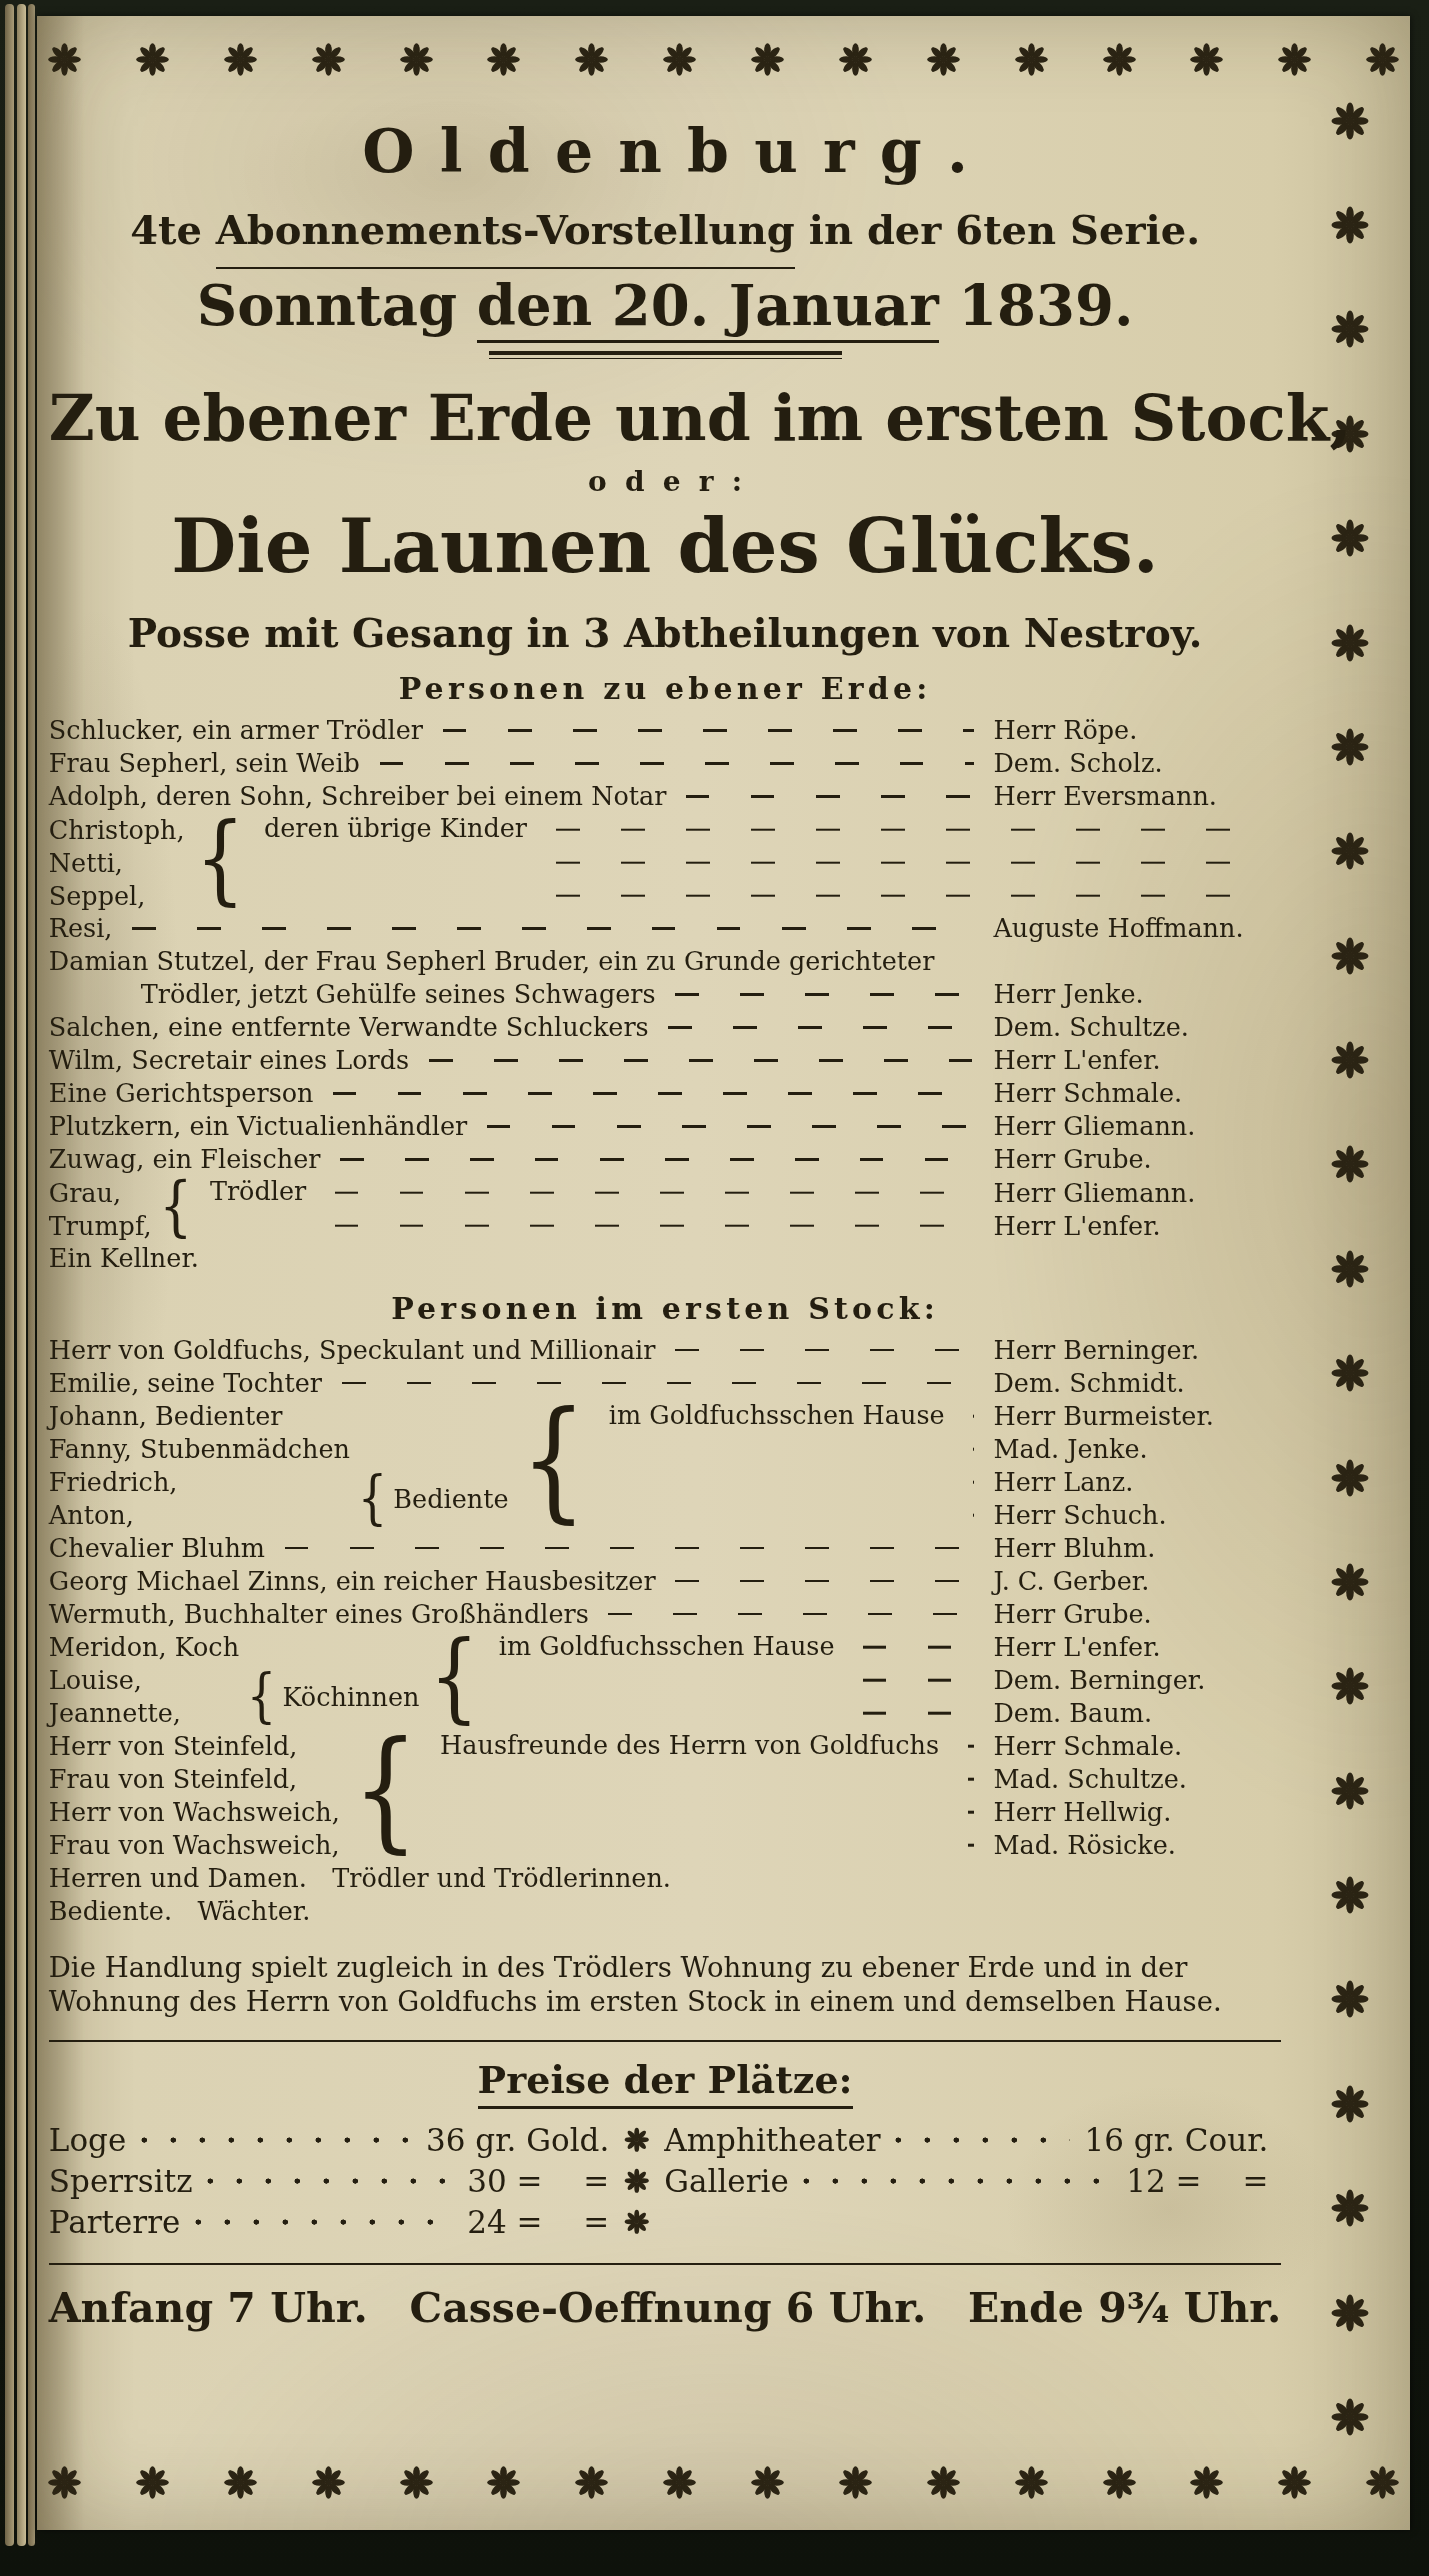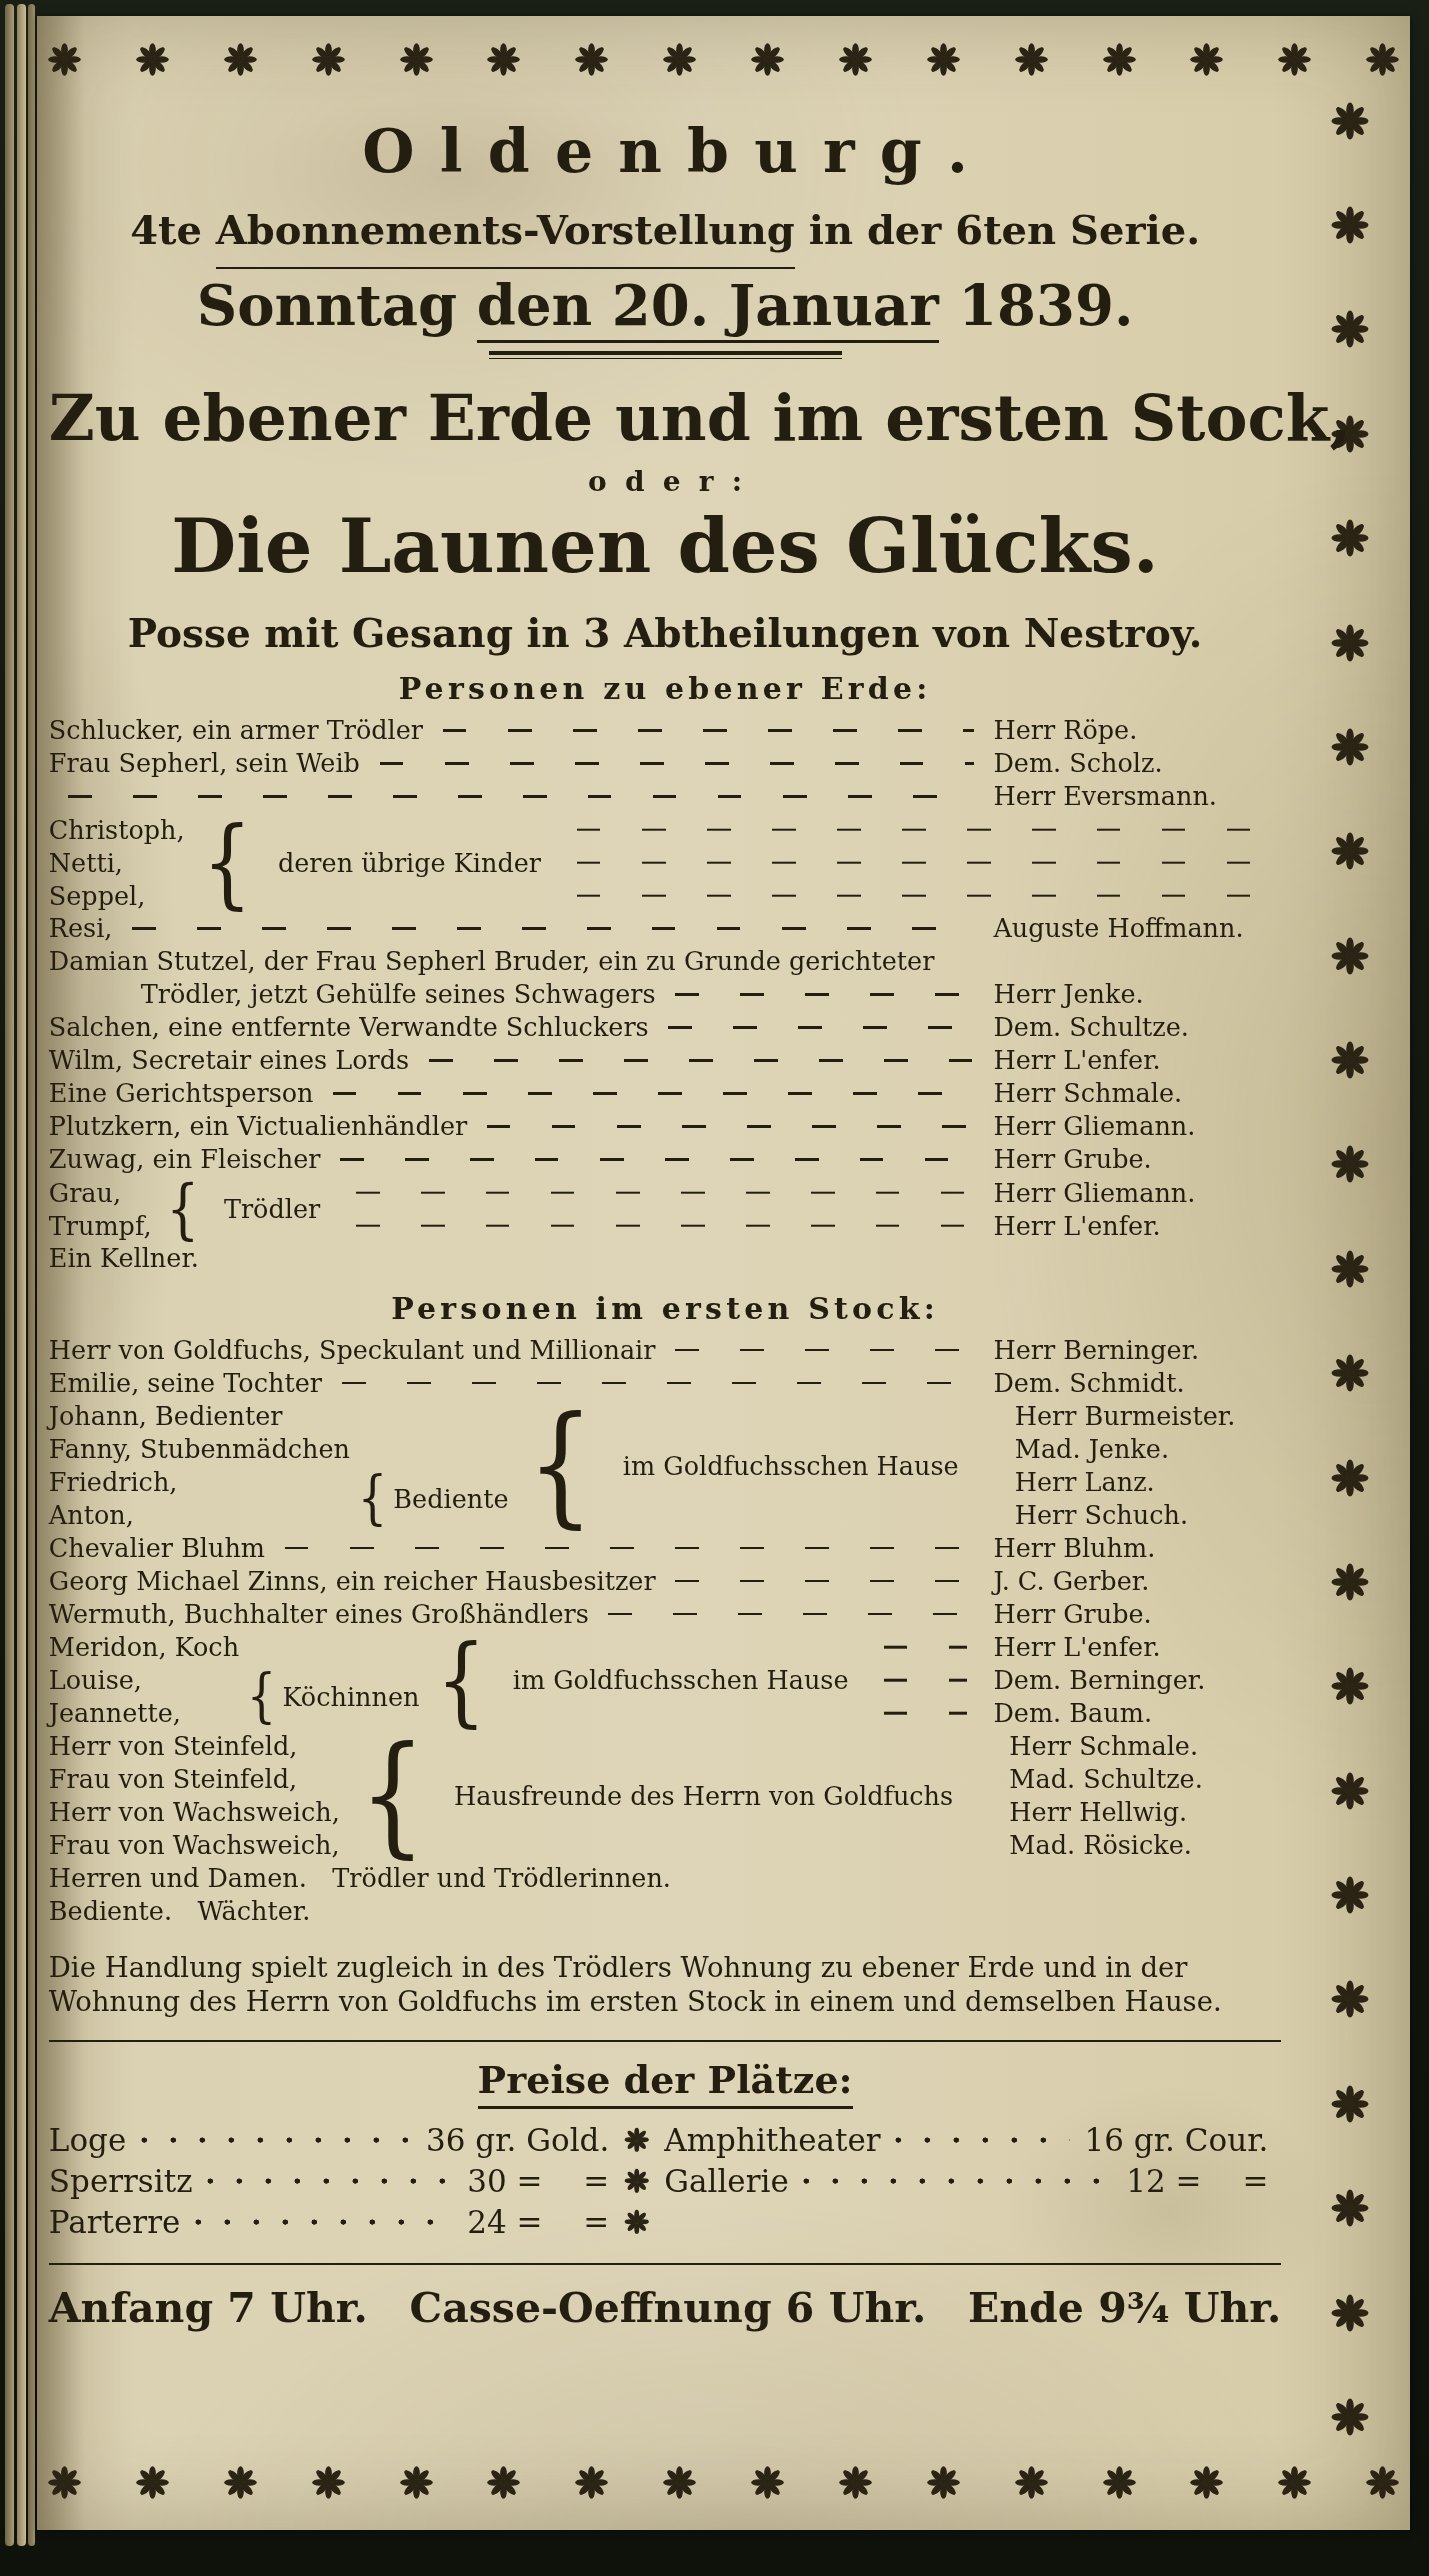--- a/index.html
+++ b/index.html
@@ -60,21 +60,21 @@
   .cast { margin-top:11.8px; }
   .cast-heading { text-align:center; font-weight:bold; font-size:30px; letter-spacing:.14em; margin:15.7px 0 7.8px; }
   .crow  { display:flex; align-items:center; font-size:25.5px; line-height:33px; min-height:33px; }
   .crow.cont .role { padding-left:92px; }
   .crow.plain { display:block; white-space:pre-wrap; }
   .role  { white-space:nowrap; }
   .actor { flex:none; width:288px; white-space:nowrap; }
   .dash  { flex:1; align-self:center; height:2.6px; margin:0 19.6px; min-width:33px;
            background-image:repeating-linear-gradient(90deg,#241e10 0 23.5px,transparent 23.5px 65px); }
 
-  .cgroup { display:flex; align-items:center; font-size:25.5px;gap:7px; }
+  .cgroup { display:flex; align-items:flex-start; font-size:25.5px; }
   .nblock { display:grid; grid-auto-rows:33px; grid-template-columns:max-content max-content; }
   .gname  { grid-column:1; display:flex; align-items:center; white-space:nowrap; }
   .ibrace { grid-column:2; display:flex; align-items:center; padding-left:3.9px; }
   .ilabel { white-space:nowrap; padding-left:2.6px; }
   .bracec { line-height:.92; font-weight:normal; transform:scaleX(.8); display:block; }
   .gbrace { display:flex; align-items:center; margin:0 3.9px; }
   .glabel { white-space:nowrap; padding:0 9.2px; }
   .gmid   { flex:1; display:flex; flex-direction:column; min-width:33px; }
   .gd     { height:33px; position:relative; }
   .gd::after { content:''; position:absolute; left:19.6px; right:19.6px; top:50%; height:2.6px;
@@ -1245,20 +1245,21 @@
             <div class="role">Schlucker, ein armer Trödler</div>
             <div class="dash"></div>
             <div class="actor">Herr Röpe.</div>
           </div>
           <div class="crow">
             <div class="role">Frau Sepherl, sein Weib</div>
             <div class="dash"></div>
             <div class="actor">Dem. Scholz.</div>
           </div>
           <div class="crow">
+            <div class="role">Adolph, deren Sohn, Schreiber bei einem Notar</div>
             <div class="dash"></div>
             <div class="actor">Herr Eversmann.</div>
           </div>
           <div class="cgroup">
             <div class="nblock">
               <div class="gname" style="grid-row: 1;">Christoph,</div>
               <div class="gname" style="grid-row: 2;">Netti,</div>
               <div class="gname" style="grid-row: 3;">Seppel,</div>
             </div>
             <div class="gbrace">

